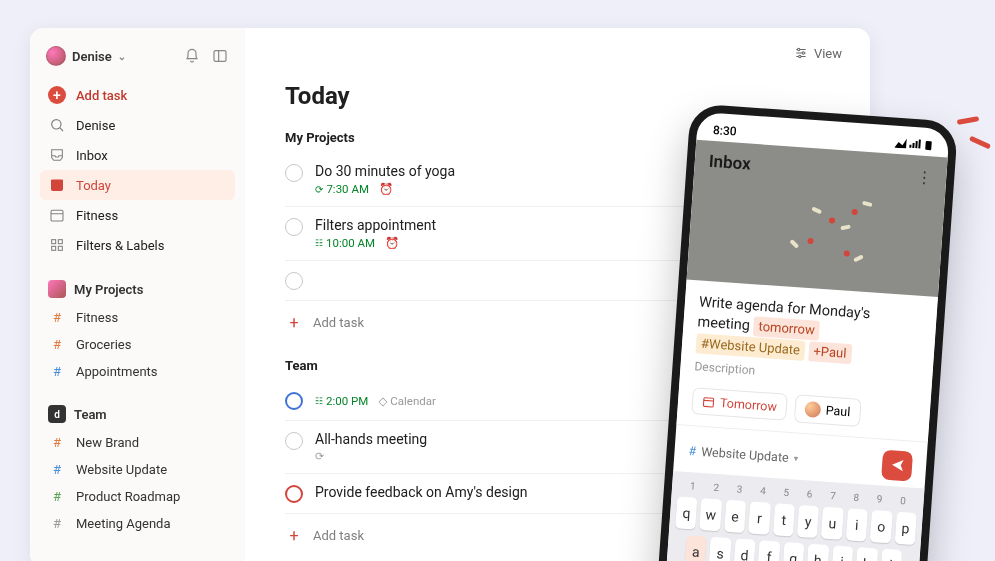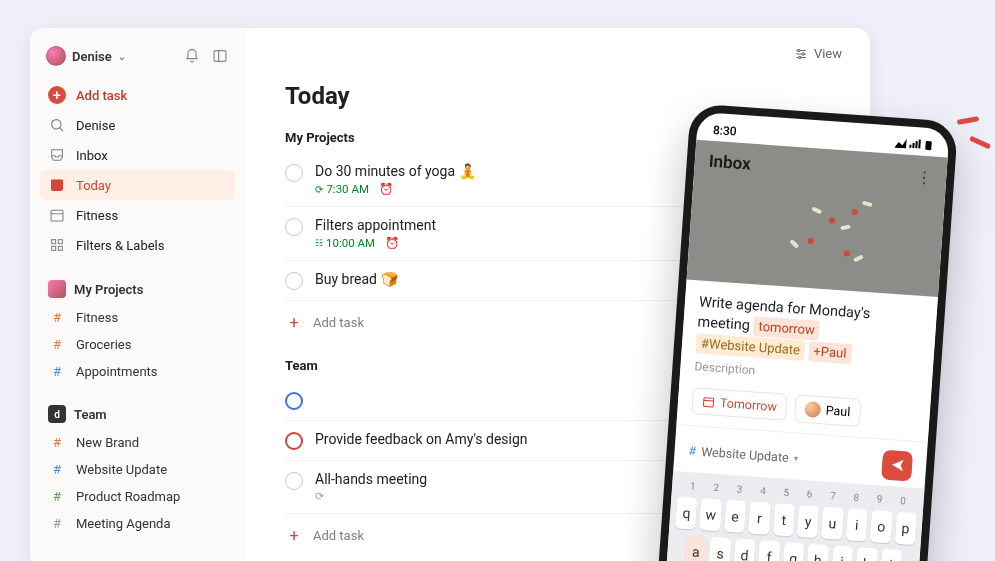--- a/index.html
+++ b/index.html
@@ -98,38 +98,38 @@
     flex: 1;
     padding: 18px 40px 0 40px;
     position: relative;
     overflow: hidden;
   }
   .main-top {
     display:flex; justify-content:flex-end; align-items:center;
     gap:6px; color:#666; font-size:13px;
     position:absolute; right:28px; top:18px;
   }
-  .view-btn { display:flex; align-items:flex-end; gap:6px; cursor:pointer;}
+  .view-btn { display:flex; align-items:flex-start; gap:6px; cursor:pointer;}
   h1.page-title { font-size: 24px; font-weight: 700; margin: 36px 0 20px 0; color:#202020;}
   .section-title { font-size: 13px; font-weight: 700; margin: 10px 0 8px 0; color:#202020;}
   .task-row {
     display:flex; align-items:flex-start; gap:12px;
     padding: 10px 0;
     border-bottom: 1px solid #f0f0f0;
     cursor: pointer;
   }
   .task-row:last-of-type { border-bottom: none; }
   .task-circle {
     width:18px; height:18px; border:1.5px solid #c8c8c8; border-radius:50%;
     flex-shrink:0; margin-top:1px;
   }
   .task-circle.blue { border-color:#4073d6; border-width:2px;}
   .task-circle.red { border-color:#d1453b; border-width:2px;}
   .task-body { flex:1; }
-  .task-title { font-size:14px; color:#202020; display:flex; align-items:center; gap:4px;}
+  .task-title { font-size:14px; color:#202020; display:flex; align-items:center; gap:4px;justify-content:space-between;}
   .task-meta { font-size:11.5px; display:flex; align-items:center; gap:10px; margin-top:3px;}
   .meta-time { color:#058527; display:flex; align-items:center; gap:3px;}
   .meta-time.recur::before { content:"⟳"; font-size:10px;}
   .meta-time.cal::before { content:"☷"; font-size:9px; }
   .meta-alarm { color:#999; }
   .meta-proj { color:#999; display:flex; align-items:center; gap:3px;}
   .add-task-row {
     display:flex; align-items:center; gap:10px;
     padding: 12px 0 4px 0; color:#d1453b; font-size:13px; cursor:pointer;
   }
@@ -375,57 +375,55 @@
         </div>
         <div class="task-meta">
           <span class="meta-time cal">10:00 AM</span>
           <span class="meta-alarm">⏰</span>
         </div>
       </div>
     </div>
 
     <div class="task-row">
       <span class="task-circle"></span>
-      <div class="task-body">
-        <div class="task-title">
-          <span>Buy bread</span>
-          <span>🍞</span>
-        </div>
-      </div>
     </div>
 
     <div class="add-task-row">
       <span class="plus">+</span>
       <span style="color:#808080;">Add task</span>
     </div>
 
     <div class="section-title" style="margin-top:22px;">Team</div>
 
     <div class="task-row">
       <span class="task-circle blue"></span>
       <div class="task-body">
+        <div class="task-meta">
+          <span class="meta-time cal">2:00 PM</span>
+          <span class="meta-proj">◇ <span>Calendar</span></span>
+        </div>
+      </div>
+    </div>
+
+    <div class="task-row">
+      <span class="task-circle"></span>
+      <div class="task-body">
+        <div class="task-title">
+          <span>All-hands meeting</span>
+        </div>
+        <span class="sync-icon">⟳</span>
       </div>
     </div>
 
     <div class="task-row">
       <span class="task-circle red"></span>
       <div class="task-body">
         <div class="task-title">
           <span>Provide feedback on Amy's design</span>
         </div>
-      </div>
-    </div>
-
-    <div class="task-row">
-      <span class="task-circle"></span>
-      <div class="task-body">
-        <div class="task-title">
-          <span>All-hands meeting</span>
-        </div>
-        <span class="sync-icon">⟳</span>
       </div>
     </div>
 
     <div class="add-task-row">
       <span class="plus">+</span>
       <span style="color:#808080;">Add task</span>
     </div>
   </main>
 </div>
 

